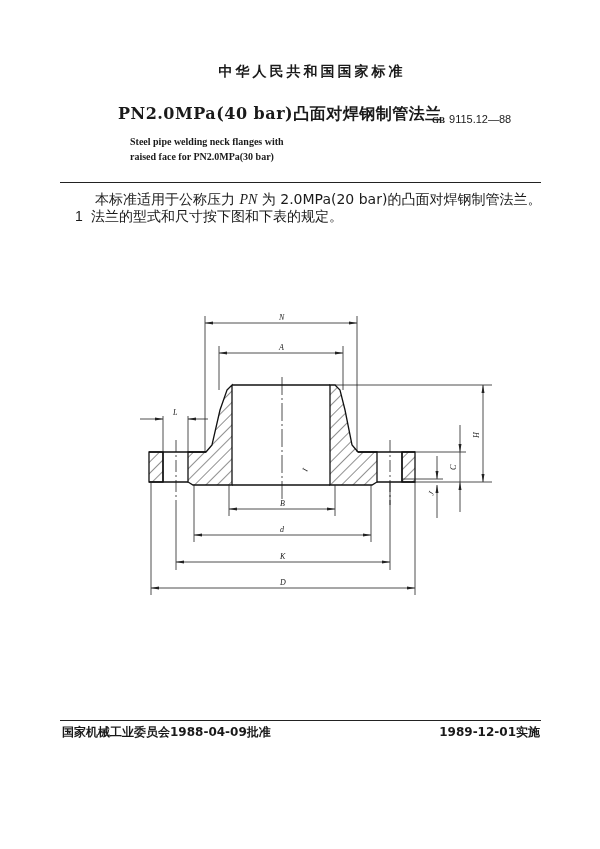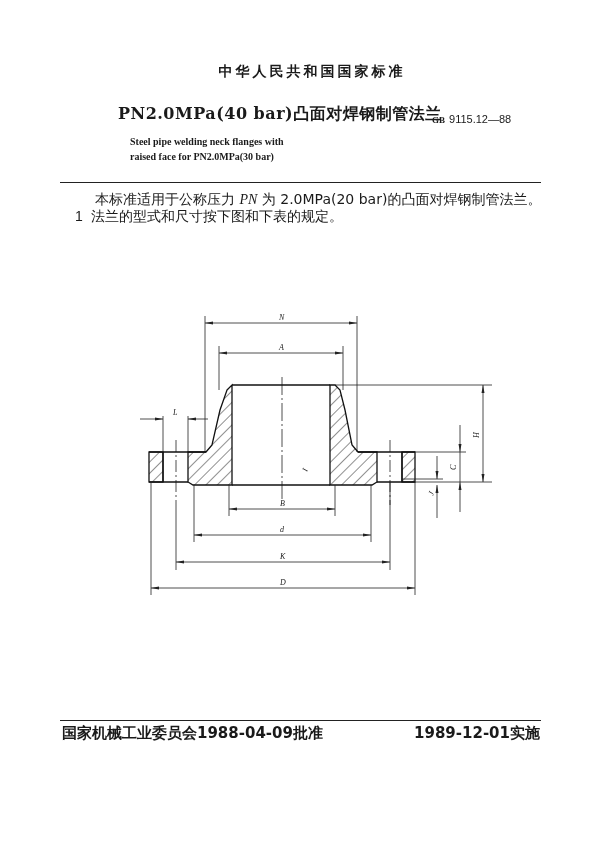--- a/index.html
+++ b/index.html
@@ -15,21 +15,21 @@
   .en1 { top: 136px; }
   .en2 { top: 151px; }
   .rule { left: 60px; width: 481px; border-top: 1.5px solid #222; }
   .rule-top { top: 182px; }
   .rule-bot { top: 720px; }
   .para { font-size: 14px; white-space: nowrap; font-family: "DejaVu Sans", sans-serif; }
   .p1 { top: 191px; left: 95px; }
   .p2 { top: 208px; left: 75px; }
   .p2 .num { display: inline-block; width: 16px; font-family: "Liberation Sans", sans-serif; }
   .ital { font-style: italic; font-family: "Liberation Serif", serif; }
-  .foot { top: 724px; font-family: "DejaVu Sans", sans-serif; font-weight: bold; font-size: 15px; white-space: nowrap; }
+  .foot { top: 724px; font-family: "DejaVu Sans", sans-serif; font-weight: bold; font-size: 12px; white-space: nowrap; }
   .foot-left { left: 62px; }
   .foot-right { right: 60px; }
   .diagram { top: 300px; left: 130px; width: 380px; height: 310px; }
   .lbl { font-family: "Liberation Serif", serif; font-style: italic; font-size: 8px; fill: #222; }
 </style>
 </head>
 <body>
 
 <div class="abs org">中华人民共和国国家标准</div>
 

